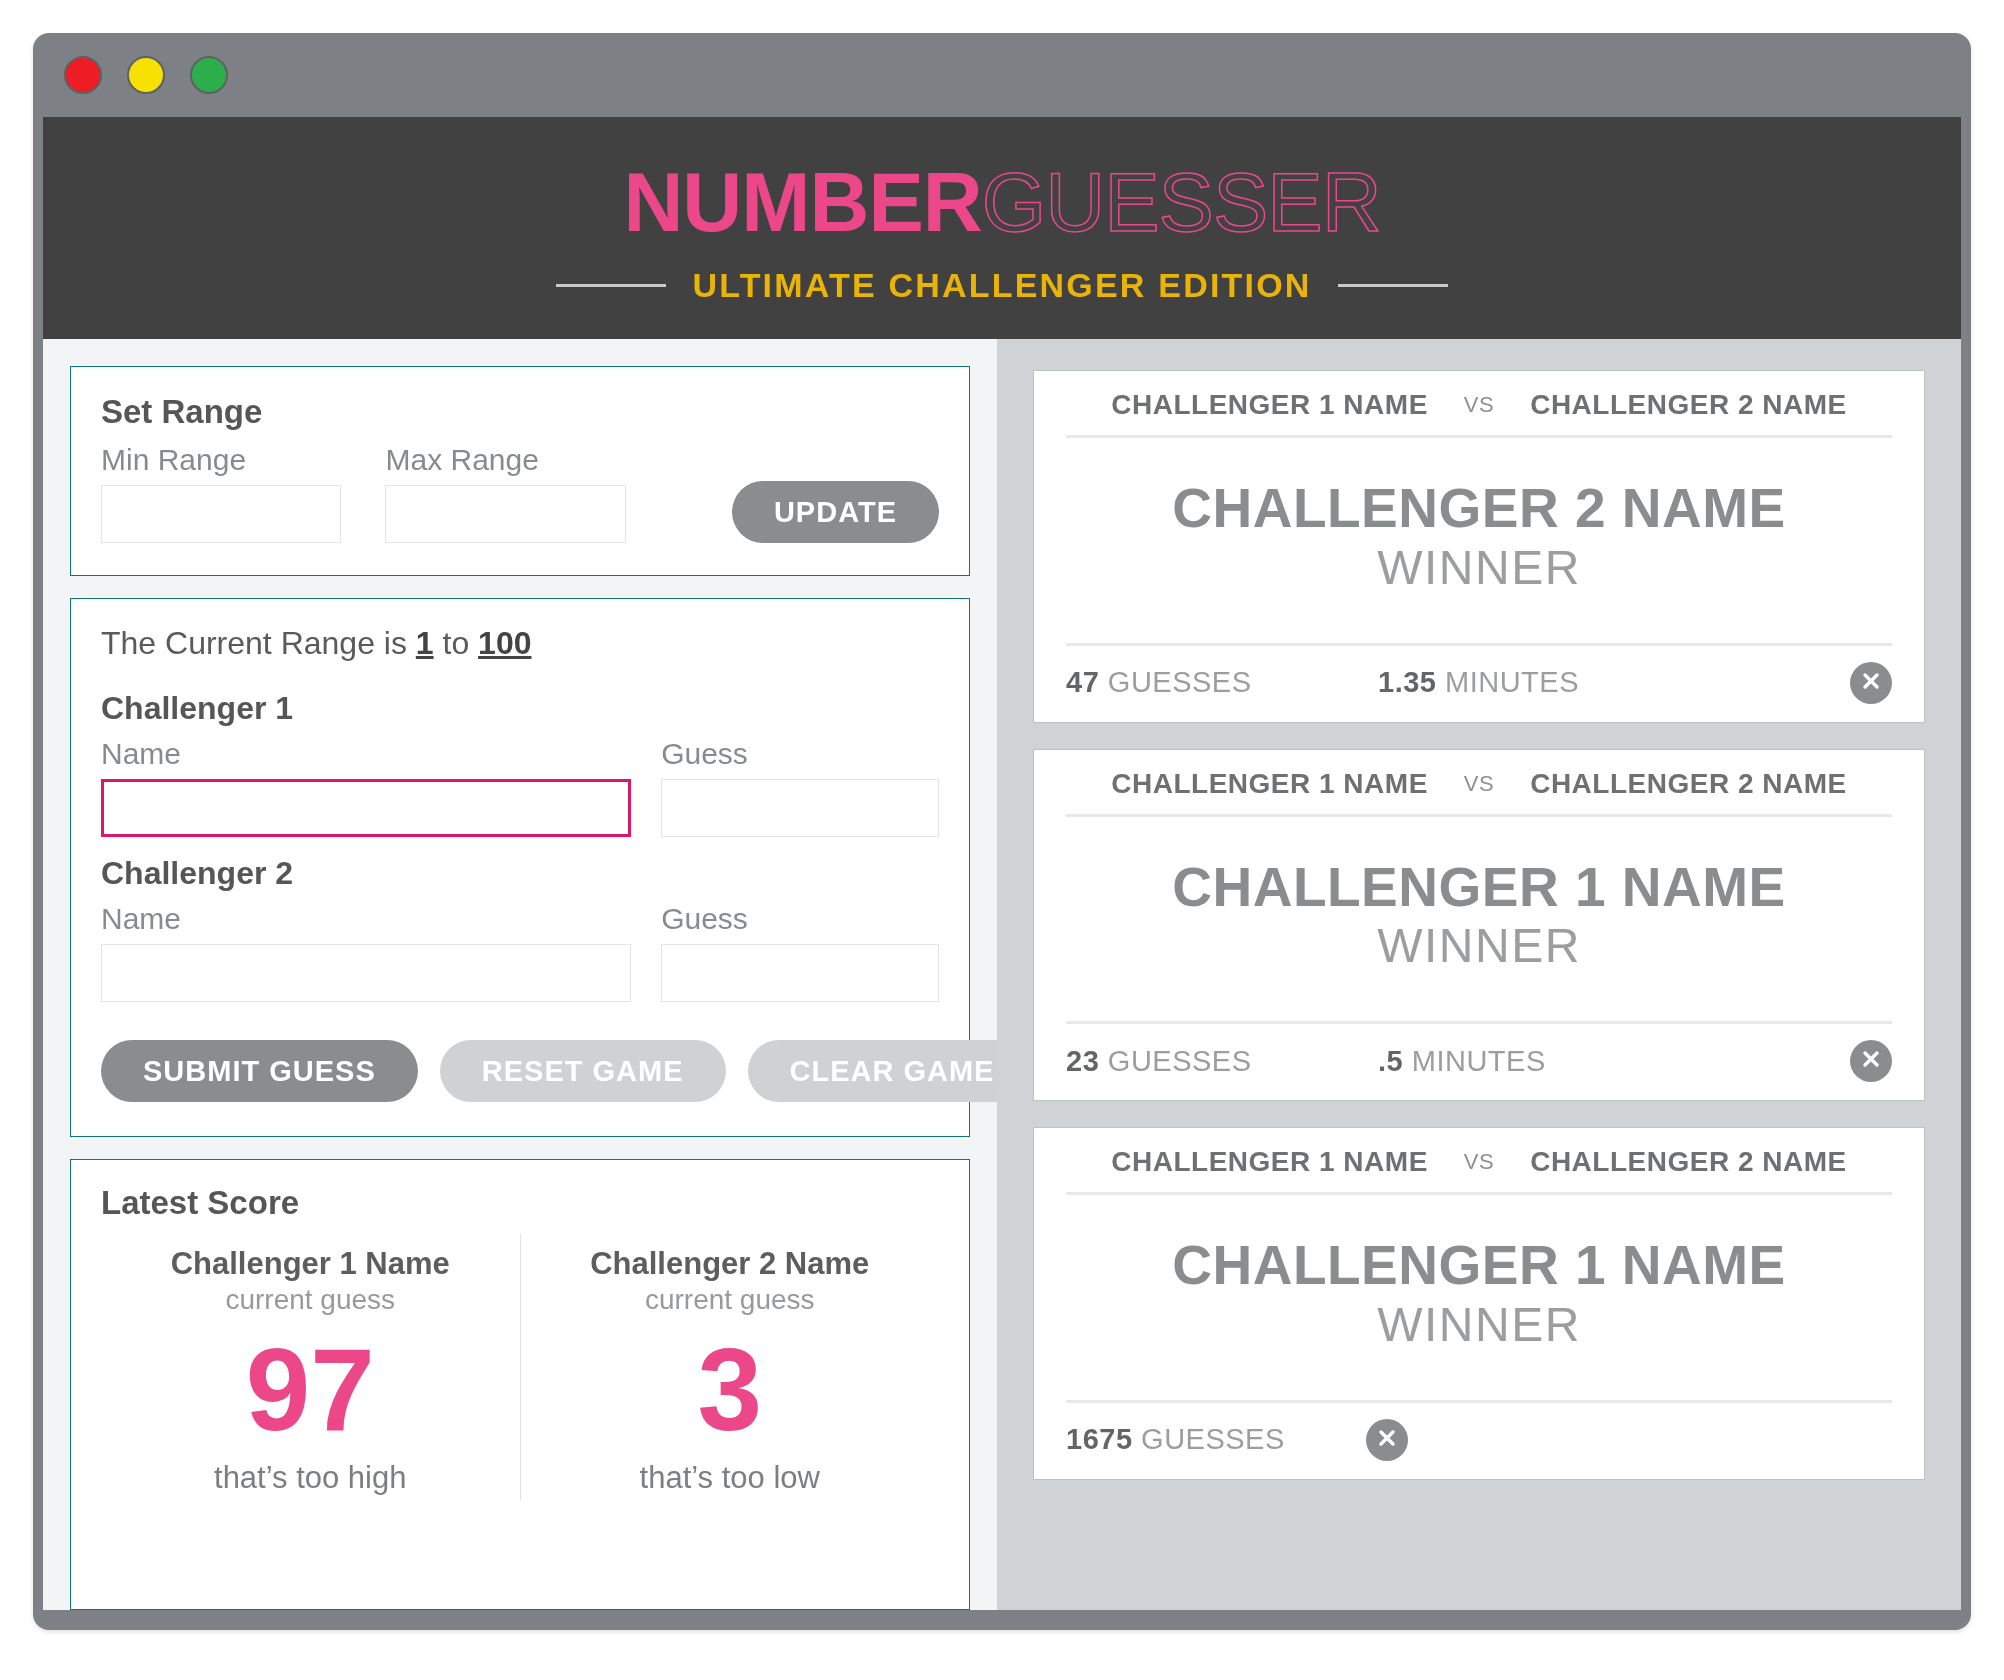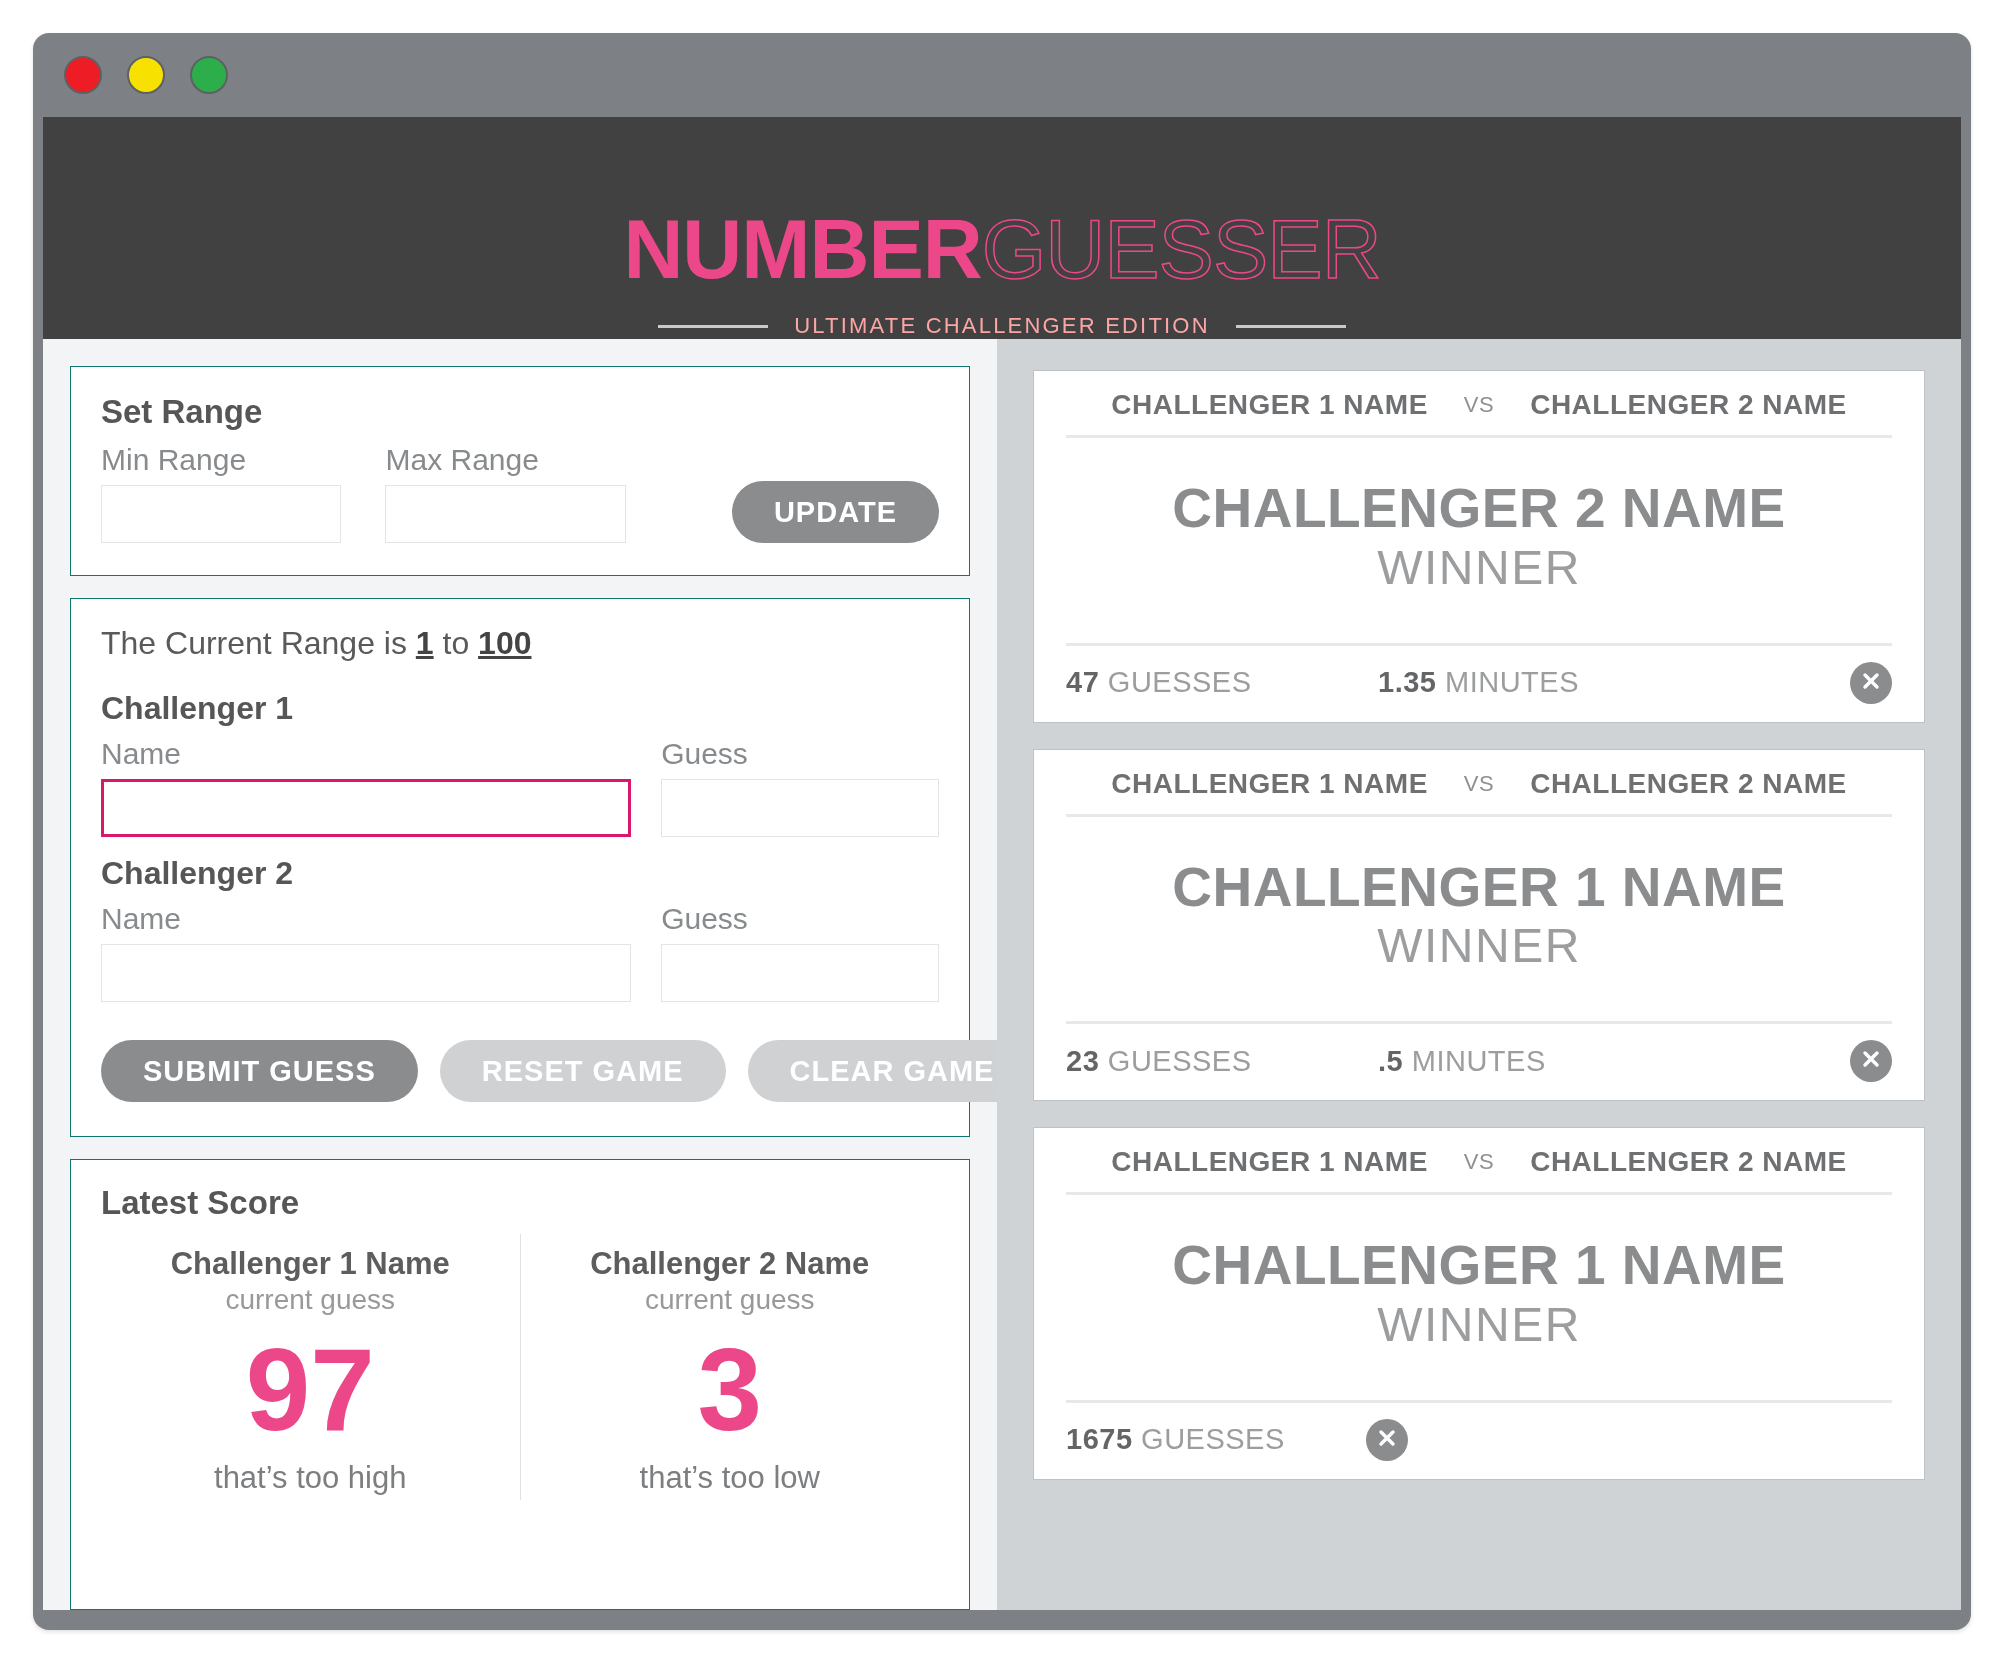--- a/index.html
+++ b/index.html
@@ -44,21 +44,21 @@
     overflow: hidden;
   }
 
   
   .app-header {
     background: #414141;
     height: 222px;
     display: flex;
     flex-direction: column;
     align-items: center;
-    justify-content: flex-end;
+    justify-content: center;
     padding-top: 10px;
   }
   .logo {
     font-size: 83px;
     letter-spacing: -1px;
     line-height: 1.0;
     white-space: nowrap;
   }
   .logo .bold {
     font-weight: bold;
@@ -74,24 +74,24 @@
     display: flex;
     align-items: center;
     gap: 26px;
     margin-top: 22px;
   }
   .subtitle-rule {
     width: 110px; height: 3px;
     background: #c9c9c9;
   }
   .subtitle-text {
-    color: #fca5a5;
-    font-size: 22px;
+    color: #eab308;
+    font-size: 34px;
     letter-spacing: 2.2px;
-    font-weight: 400;
+    font-weight: 700;
     white-space: nowrap;
   }
 
   
   .body-cols {
     display: flex;
     height: calc(100% - 222px);
     align-items: stretch;
   }
   .col-left {

